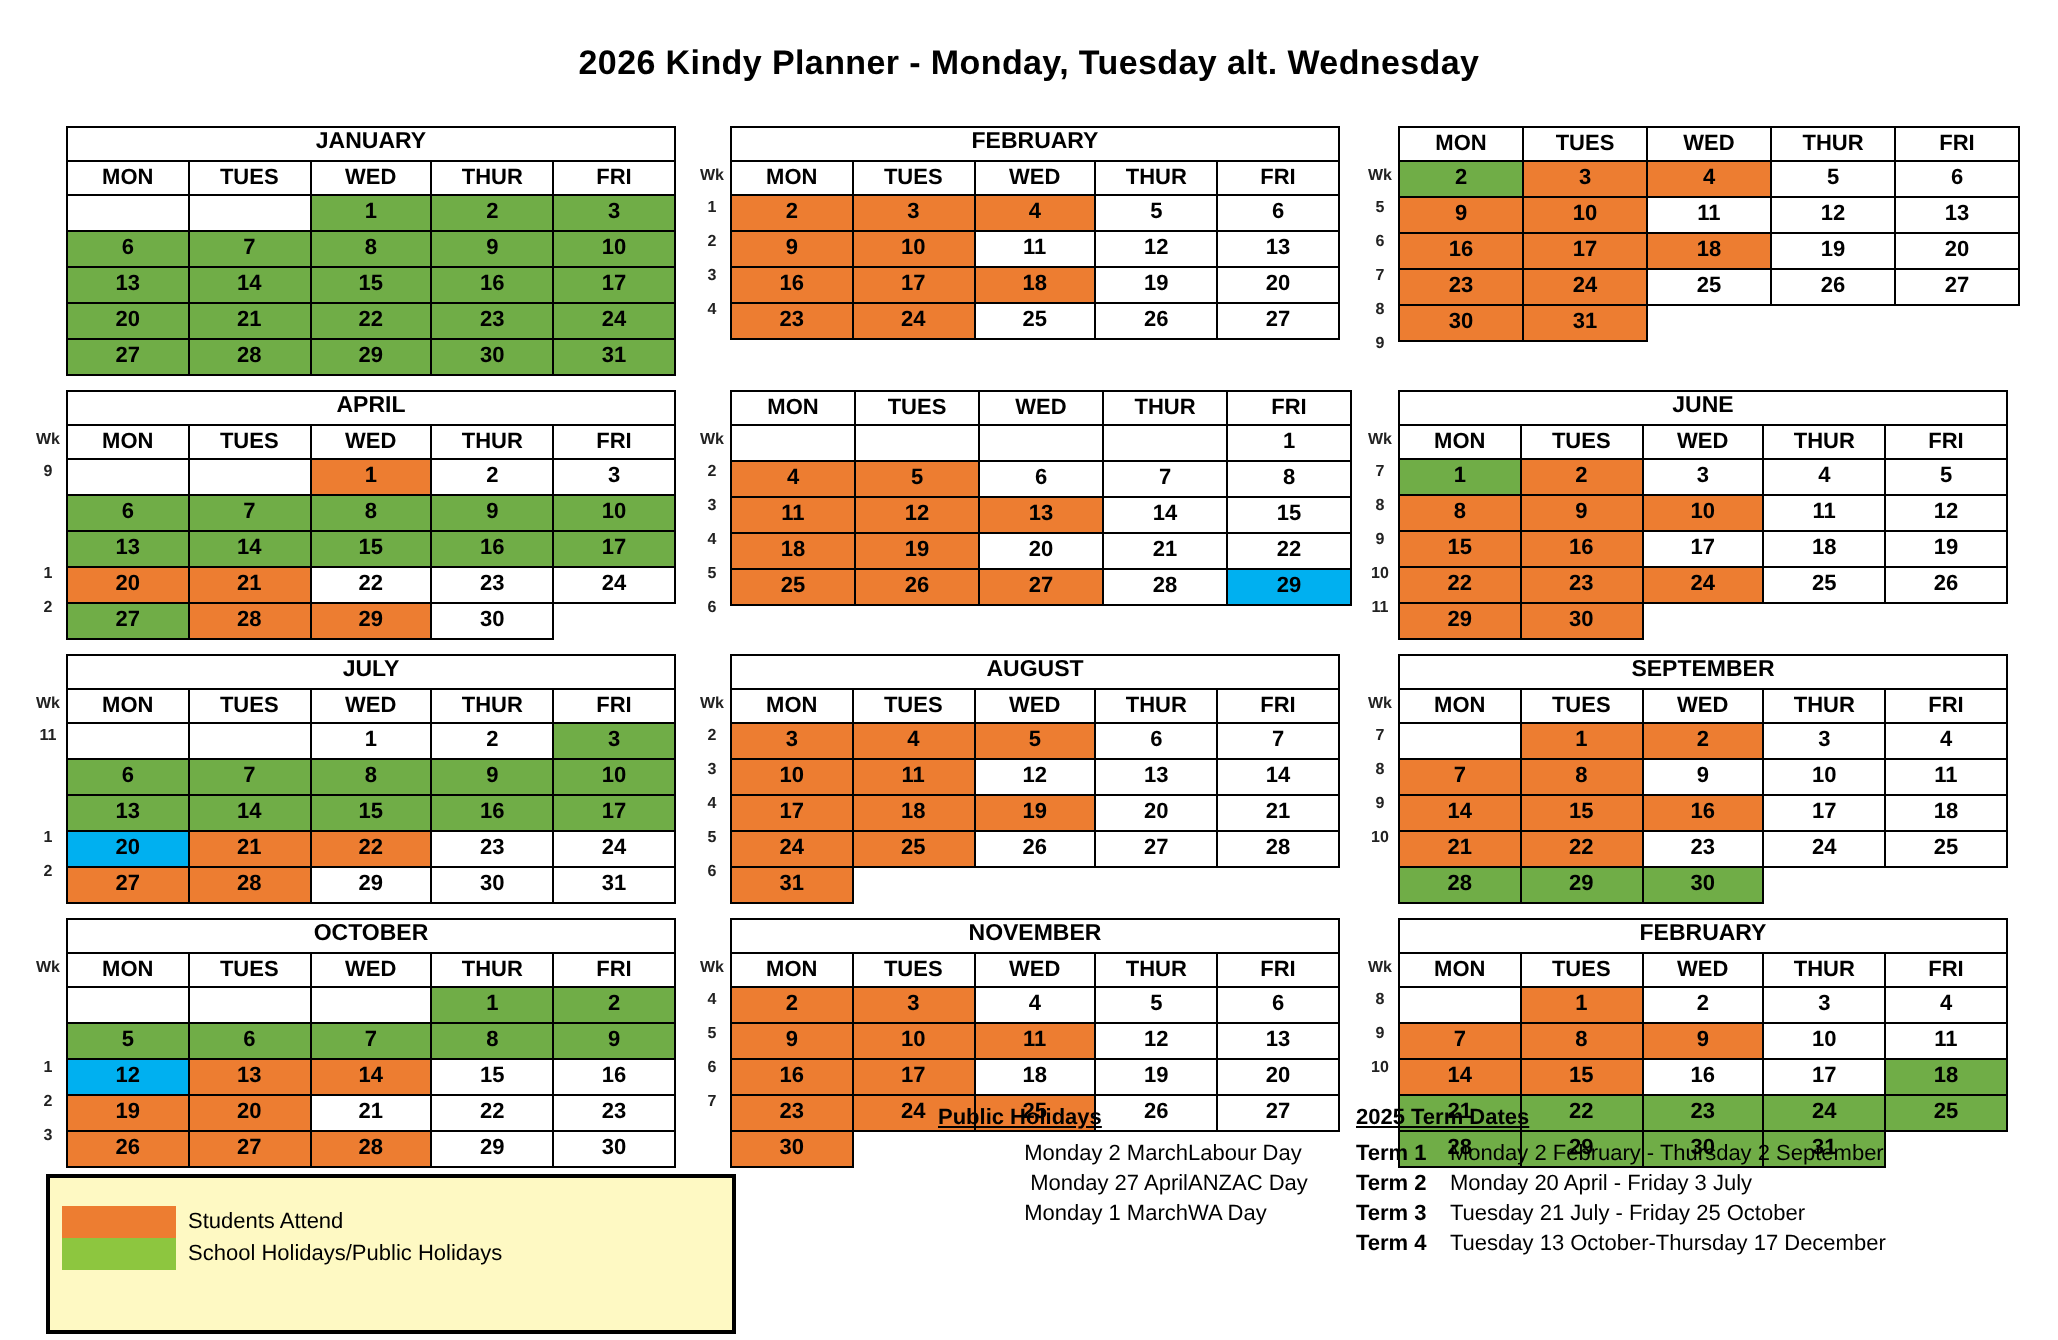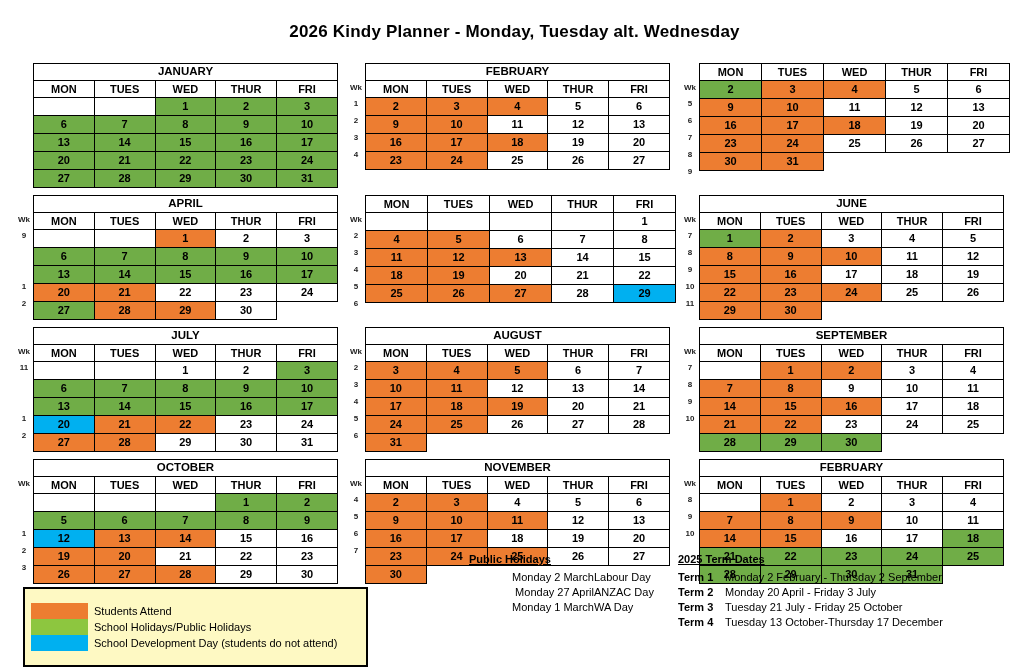--- a/index.html
+++ b/index.html
@@ -772,24 +772,20 @@
   <div id="legend-box">
     <div class="legend-rows">
       <div class="legend-row">
         <span class="legend-swatch" style="background-color: rgb(237, 125, 49);"></span>
         <span class="legend-label">Students Attend</span>
       </div>
       <div class="legend-row">
         <span class="legend-swatch" style="background-color: rgb(141, 198, 63);"></span>
         <span class="legend-label">School Holidays/Public Holidays</span>
       </div>
-      <div class="legend-row">
-        <span class="legend-swatch" style="background-color: rgb(0, 176, 240);"></span>
-        <span class="legend-label">School Development Day (students do not attend)</span>
-      </div>
     </div>
   </div>
 
   <div id="public-holidays">
     <div class="sec-heading">Public Holidays</div>
     <div class="ph-row">
       <span class="ph-date">Monday 2 March</span>
       <span class="ph-name">Labour Day</span>
     </div>
     <div class="ph-row">

